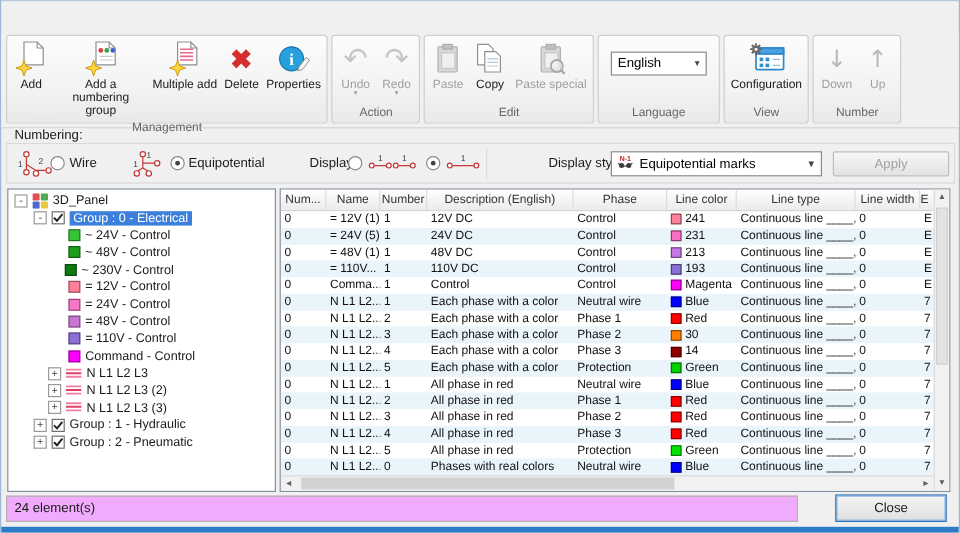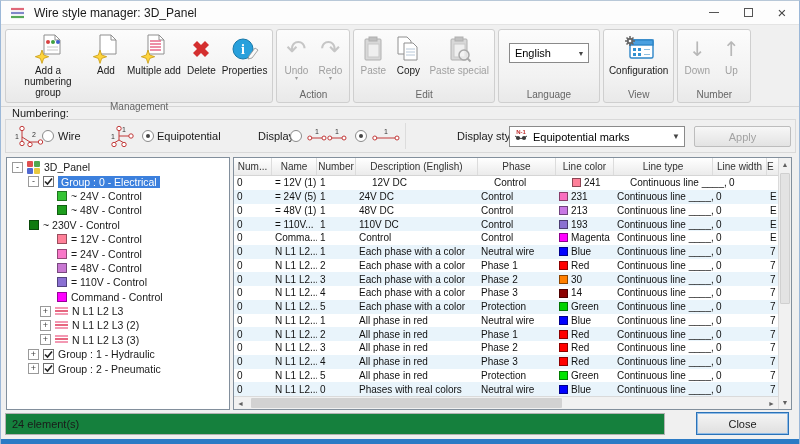--- a/index.html
+++ b/index.html
@@ -87,78 +87,57 @@
   .sarr { font-size: 7px; color: #606060; width: 13px; height: 13px; display: inline-flex;
           align-items: center; justify-content: center; flex: none; }
   .htrack { flex: 1; position: relative; height: 100%; }
   .hthumb { position: absolute; left: 4px; top: 1px; bottom: 1px; width: 60%; background: #d2d2d2; border-radius: 1px; }
   .vtrack { flex: 1; position: relative; width: 100%; }
   .vthumb { position: absolute; top: 2px; left: 1px; right: 1px; height: 58%; background: #e3e3e3;
             border: 1px solid #d0d0d0; border-radius: 1px; }
 
   
   .statusbox { position: absolute; left: 4px; top: 412px; width: 660px; height: 22px; border: 1px solid #b2b2b2;
-               background: #15803d; font-size: 11px; color: #1a1a1a; display: flex; align-items: center; padding-left: 6px; }
+               background: #f0abfc; font-size: 11px; color: #1a1a1a; display: flex; align-items: center; padding-left: 6px; }
   .closebtn { position: absolute; left: 695px; top: 411px; width: 93px; height: 23px; border: 1px solid #2a72b8;
               box-shadow: inset 0 0 0 1px #8fbbe6; background: linear-gradient(#f5f5f5, #dfdfdf); font-size: 11px;
               color: #1a1a1a; display: flex; align-items: center; justify-content: center; }
 </style>
 </head>
 <body>
 
 <div class="win">
 
-  <div class="titlebar">
-    <span class="appicon">
-        <svg width="16" height="14" viewBox="0 0 16 14">
-          <g stroke-width="2.2">
-            <path d="M1 3h13" stroke="#e06878"></path>
-            <path d="M1 7h13" stroke="#8088c8"></path>
-            <path d="M1 11h13" stroke="#58a858"></path>
-          </g>
-        </svg>
-      </span>
-    <span class="title">Wire style manager: 3D_Panel</span>
-    <span class="wbtns">
-      <span class="wbtn">
-          <span class="mingl"></span>
-        </span>
-      <span class="wbtn">
-          <span class="maxgl"></span>
-        </span>
-      <span class="wbtn">×</span>
-    </span>
-  </div>
 
   <div class="ribbon" id="ribbon">
       <div class="rgroup">
         <div class="rbtns">
+          <div class="rbtn">
+            <span class="ricon">
+              <svg width="30" height="32" viewBox="0 0 30 32">
+                <path d="M9 2 h11 l5 5 v14 h-16 z" fill="#fff" stroke="#8f8f8f"></path>
+                <path d="M20 2 v5 h5" fill="none" stroke="#8f8f8f"></path>
+                <path d="M9 17 l1.7 5 5 1.7 -5 1.7 -1.7 5 -1.7-5 -5-1.7 5-1.7z" fill="#ffd43c" stroke="#c79a12" stroke-width="0.8"></path>
+              </svg>
+            </span>
+            <span class="rtext">Add</span>
+          </div>
           <div class="rbtn" style="width: 80px;">
             <span class="ricon">
               <svg width="32" height="32" viewBox="0 0 32 32">
                 <path d="M12 2 h11 l5 5 v14 h-16 z" fill="#fff" stroke="#8f8f8f"></path>
                 <path d="M23 2 v5 h5" fill="none" stroke="#8f8f8f"></path>
                 <circle cx="16" cy="9" r="2" fill="#d84040"></circle>
                 <circle cx="21" cy="9" r="2" fill="#40a040"></circle>
                 <circle cx="26" cy="9" r="2" fill="#4060d0"></circle>
                 <path d="M15 14h11M15 17h11" stroke="#c8c8c8"></path>
                 <path d="M10 17 l1.7 5 5 1.7 -5 1.7 -1.7 5 -1.7-5 -5-1.7 5-1.7z" fill="#ffd43c" stroke="#c79a12" stroke-width="0.8"></path>
               </svg>
             </span>
             <span class="rtext">Add a numbering group</span>
-          </div>
-          <div class="rbtn">
-            <span class="ricon">
-              <svg width="30" height="32" viewBox="0 0 30 32">
-                <path d="M9 2 h11 l5 5 v14 h-16 z" fill="#fff" stroke="#8f8f8f"></path>
-                <path d="M20 2 v5 h5" fill="none" stroke="#8f8f8f"></path>
-                <path d="M9 17 l1.7 5 5 1.7 -5 1.7 -1.7 5 -1.7-5 -5-1.7 5-1.7z" fill="#ffd43c" stroke="#c79a12" stroke-width="0.8"></path>
-              </svg>
-            </span>
-            <span class="rtext">Add</span>
           </div>
           <div class="rbtn">
             <span class="ricon">
               <svg width="30" height="32" viewBox="0 0 30 32">
                 <path d="M9 2 h11 l5 5 v14 h-16 z" fill="#fff" stroke="#8f8f8f"></path>
                 <path d="M20 2 v5 h5" fill="none" stroke="#8f8f8f"></path>
                 <g stroke="#e86a8a" stroke-width="1.3">
                   <path d="M11 8h11M11 11h11M11 14h11M11 17h11"></path>
                 </g>
                 <path d="M9 17 l1.7 5 5 1.7 -5 1.7 -1.7 5 -1.7-5 -5-1.7 5-1.7z" fill="#ffd43c" stroke="#c79a12" stroke-width="0.8"></path>
@@ -390,21 +369,21 @@
         <span class="tlab sel">Group : 0 - Electrical</span>
       </div>
       <div class="titem" style="padding-left: 50px;">
         <span class="tsw" style="background: rgb(53, 196, 53);"></span>
         <span class="tlab">~ 24V - Control</span>
       </div>
       <div class="titem" style="padding-left: 50px;">
         <span class="tsw" style="background: rgb(30, 158, 30);"></span>
         <span class="tlab">~ 48V - Control</span>
       </div>
-      <div class="titem" style="padding-left: 22px;">
+      <div class="titem" style="padding-left: 47px;">
         <span class="tsw" style="background: rgb(15, 122, 15);"></span>
         <span class="tlab">~ 230V - Control</span>
       </div>
       <div class="titem" style="padding-left: 50px;">
         <span class="tsw" style="background: rgb(255, 128, 153);"></span>
         <span class="tlab">= 12V - Control</span>
       </div>
       <div class="titem" style="padding-left: 50px;">
         <span class="tsw" style="background: rgb(248, 120, 200);"></span>
         <span class="tlab">= 24V - Control</span>
@@ -491,21 +470,21 @@
           <div class="hcell" style="width: 58px;">Line color</div>
           <div class="hcell" style="width: 99px;">Line type</div>
           <div class="hcell" style="width: 54px;">Line width</div>
           <div class="hcell" style="width: 11px; flex: 1 1 0%; border-right: none; justify-content: flex-start;">E</div>
         </div>
       <div class="gbody" id="gbody">
           <div class="grow">
             <div class="gcell" style="width: 38px;">0</div>
             <div class="gcell" style="width: 45px;">= 12V (1)</div>
             <div class="gcell" style="width: 39px;">1</div>
-            <div class="gcell" style="width: 122px; margin-left: 13px;">12V DC</div>
+            <div class="gcell" style="width: 122px;">12V DC</div>
             <div class="gcell" style="width: 78px;">Control</div>
             <div class="gcell" style="width: 58px;">
               <span class="csw" style="background: rgb(255, 128, 153);"></span>
               <span>241</span>
             </div>
             <div class="gcell" style="width: 99px;">Continuous line ____,...</div>
             <div class="gcell" style="width: 54px;">0</div>
             <div class="gcell" style="width: 11px; flex: 1 1 0%;">E</div>
           </div>
           <div class="grow">

